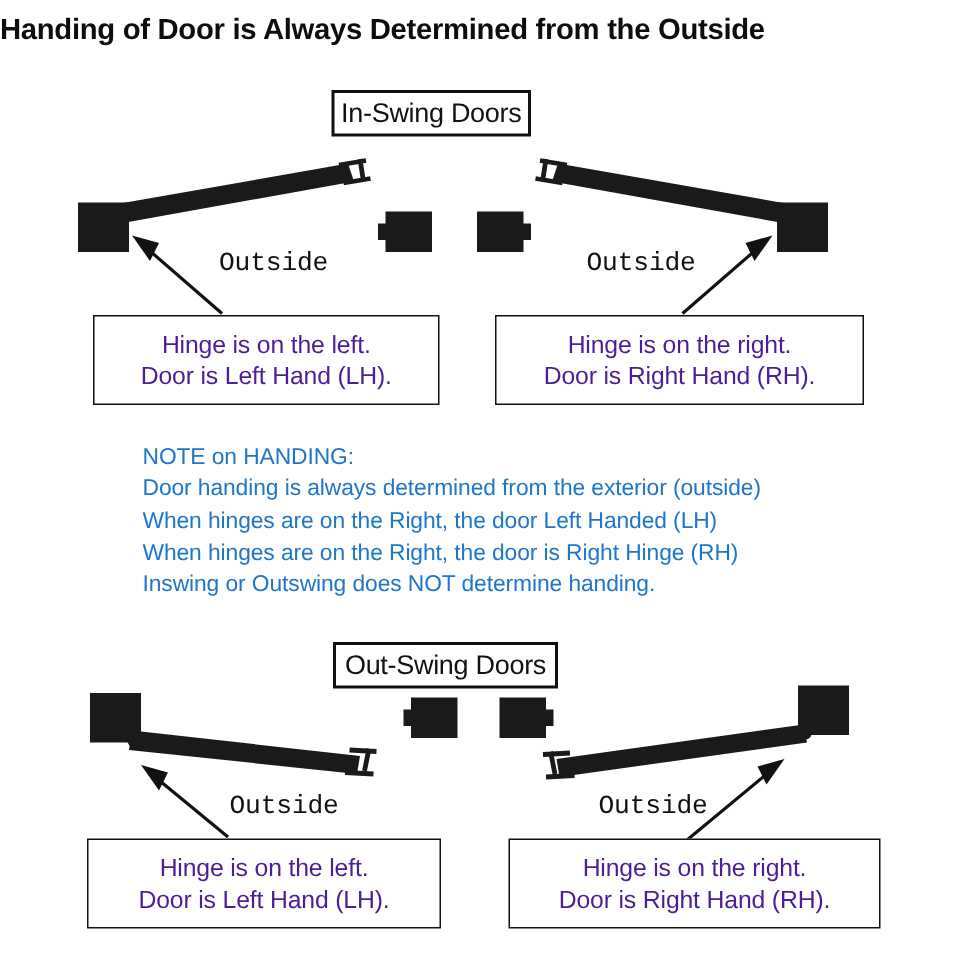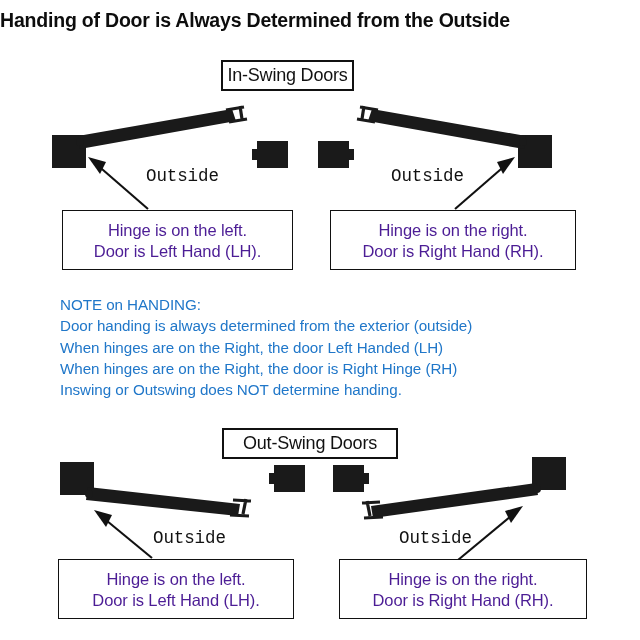--- a/index.html
+++ b/index.html
@@ -84,21 +84,21 @@
   .note-block {
     position: absolute;
     left: 60px;
     top: 294px;
     color: #2077c9;
     font-size: 15.2px;
     line-height: 21.3px;
     white-space: nowrap;
     letter-spacing: -0.05px;
   }
-  .note-block div { white-space: nowrap; }
+  .note-block div { white-space: nowrap; margin-left: 35px; }
 
   svg.art {
     position: absolute;
     left: 0;
     top: 0;
     width: 640px;
     height: 640px;
     overflow: visible;
     pointer-events: none;
   }
@@ -197,21 +197,21 @@
   </div>
 
   <div class="note-block">
     <div>NOTE on HANDING:</div>
     <div>Door handing is always determined from the exterior (outside)</div>
     <div>When hinges are on the Right, the door Left Handed (LH)</div>
     <div>When hinges are on the Right, the door is Right Hinge (RH)</div>
     <div>Inswing or Outswing does NOT determine handing.</div>
   </div>
 
-  <div class="section-heading-box" style="left:194px; top:428px; width:176px; height:31px;">
+  <div class="section-heading-box" style="left:194px; top:428px; width:150px; height:31px;">
     <span>Out-Swing Doors</span>
   </div>
 
   <div class="outside-label" style="left:153px; top:528px;">Outside</div>
   <div class="outside-label" style="left:399px; top:528px;">Outside</div>
 
   <div class="callout-box" style="left:58px; top:559px; width:236px; height:60px;">
     <div class="callout-line">Hinge is on the left.</div>
     <div class="callout-line">Door is Left Hand (LH).</div>
   </div>

